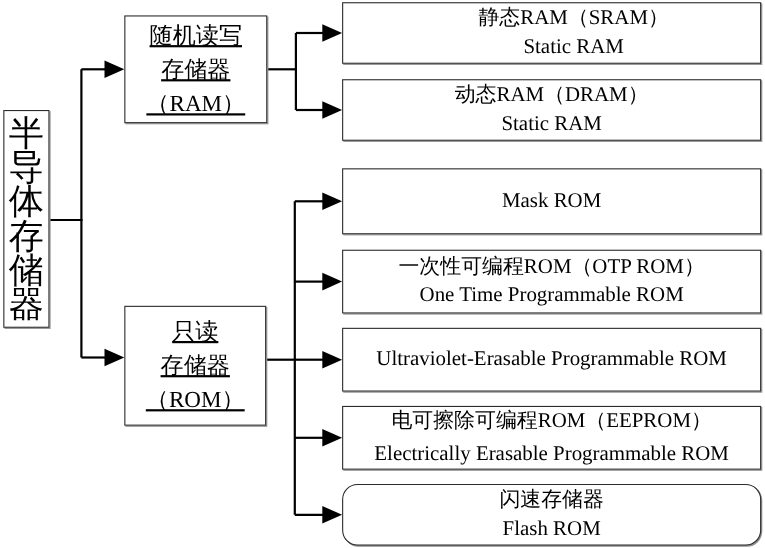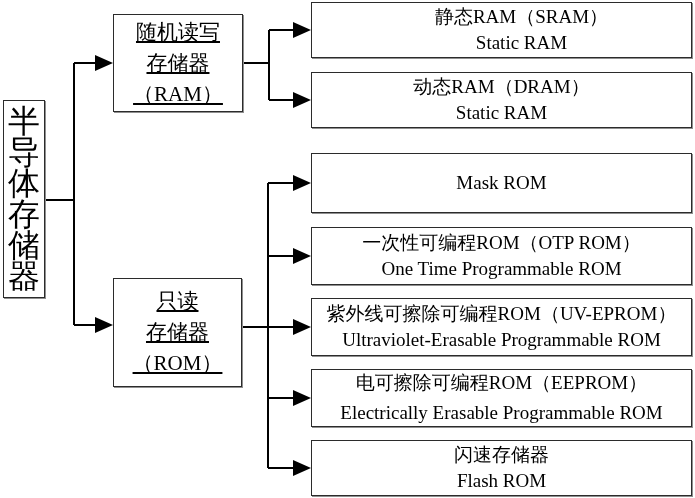--- a/index.html
+++ b/index.html
@@ -57,21 +57,21 @@
     width: 381px;
     font-size: 19px;
     line-height: 26px;
   }
   .leaf-sram   { top: 2px;   height: 56px; padding-left: 40px; }
   .leaf-dram   { top: 72px;  height: 56px; }
   .leaf-mask   { top: 153px; height: 60px; }
   .leaf-otp    { top: 227px; height: 58px; }
   .leaf-uv     { top: 298px; height: 58px; }
   .leaf-eeprom { top: 369px; height: 58px; justify-content: space-between; }
-  .leaf-flash  { top: 440px; height: 56px; }
+  .leaf-flash  { top: 440px; height: 56px; border-radius: 14px; }
   .line {
     stroke: #000000;
     stroke-width: 2;
   }
   .arrowhead {
     fill: #000000;
     stroke: none;
   }
 </style>
 </head>
@@ -162,21 +162,20 @@
   <div class="node node-leaf leaf-mask">
     <div>Mask ROM</div>
   </div>
 
   <div class="node node-leaf leaf-otp">
     <div>一次性可编程ROM（OTP ROM）</div>
     <div>One Time Programmable ROM</div>
   </div>
 
   <div class="node node-leaf leaf-uv">
-    <div>紫外线可擦除可编程ROM（UV-EPROM）</div>
     <div>Ultraviolet-Erasable Programmable ROM</div>
   </div>
 
   <div class="node node-leaf leaf-eeprom">
     <div>电可擦除可编程ROM（EEPROM）</div>
     <div>Electrically Erasable Programmable ROM</div>
   </div>
 
   <div class="node node-leaf leaf-flash">
     <div>闪速存储器</div>

